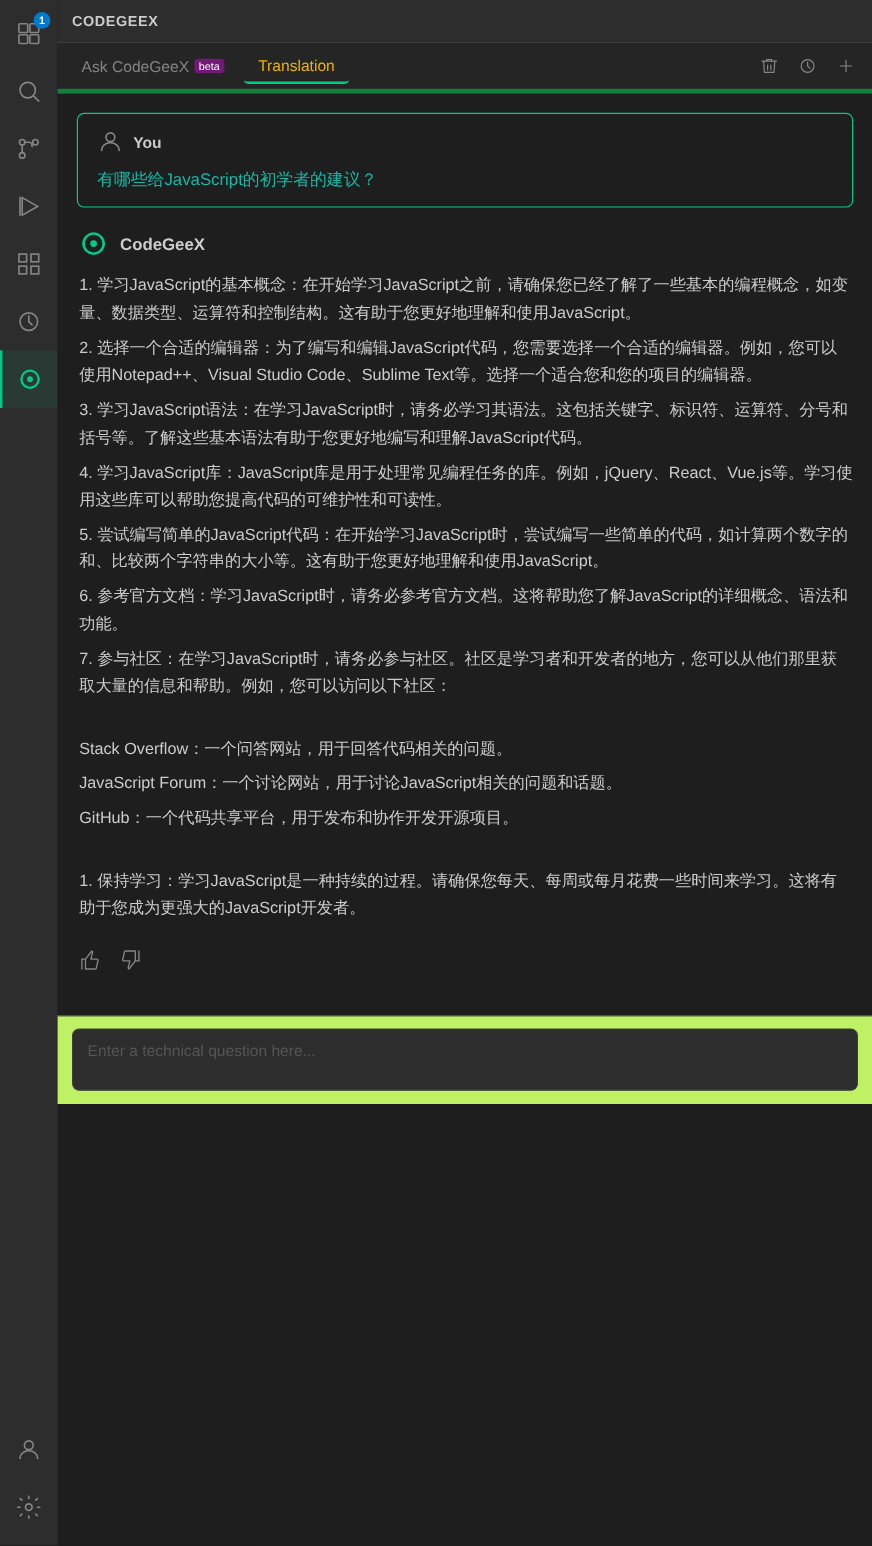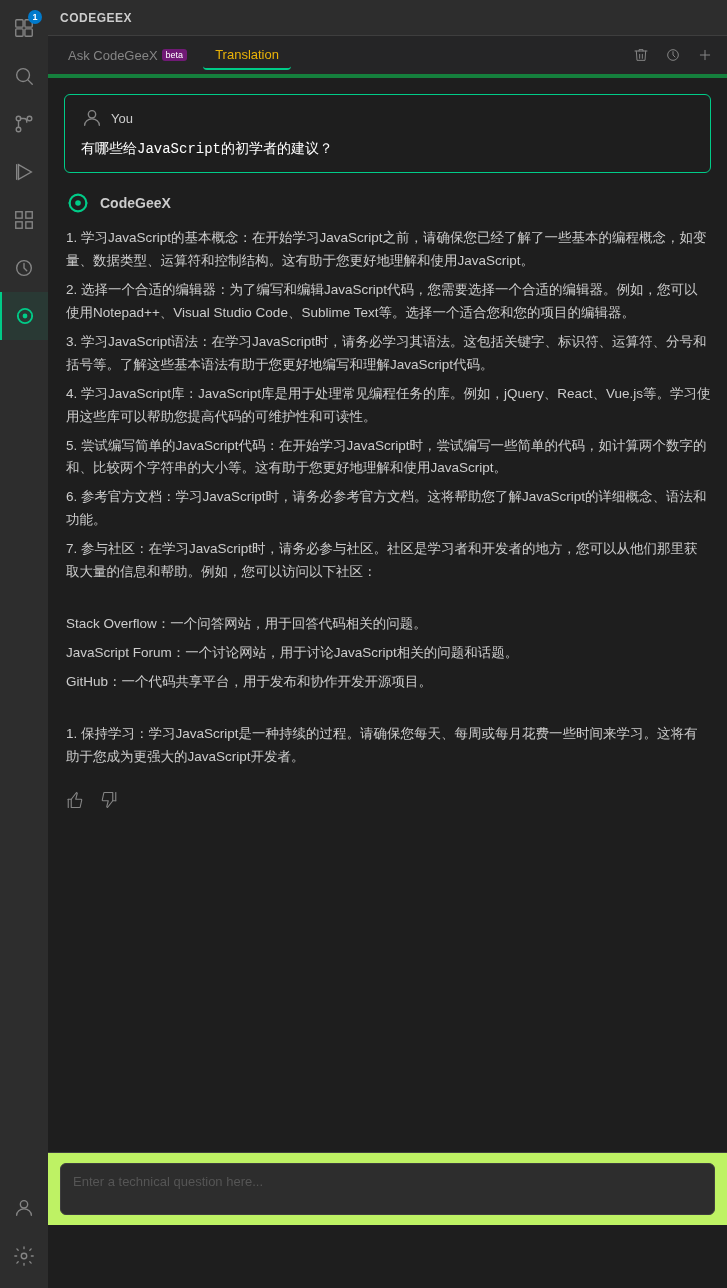--- a/index.html
+++ b/index.html
@@ -67,21 +67,21 @@
       align-items: center;
       padding-bottom: 8px;
     }
 
     
     .main {
       flex: 1;
       display: flex;
       flex-direction: column;
       background: #1e1e1e;
-      height: 1225px;
+      height: 920px;
     }
 
     
     .header {
       display: flex;
       align-items: center;
       padding: 0 12px;
       height: 36px;
       background: #2d2d2d;
       border-bottom: 1px solid #3e3e3e;
@@ -171,28 +171,27 @@
 
     .avatar-icon {
       width: 22px;
       height: 22px;
       color: #858585;
     }
 
     .message-author {
       color: #cccccc;
       font-size: 13px;
-      font-weight: 400;
+      font-weight: 700;
     }
 
     .user-question {
-      color: #ffffff;
+      color: #14b8a6;
       font-size: 14px;
       line-height: 1.5;
-      font-family: Liberation Mono, monospace;
     }
 
     
     .ai-message {
       display: flex;
       flex-direction: column;
       gap: 10px;
     }
 
     .ai-header {

